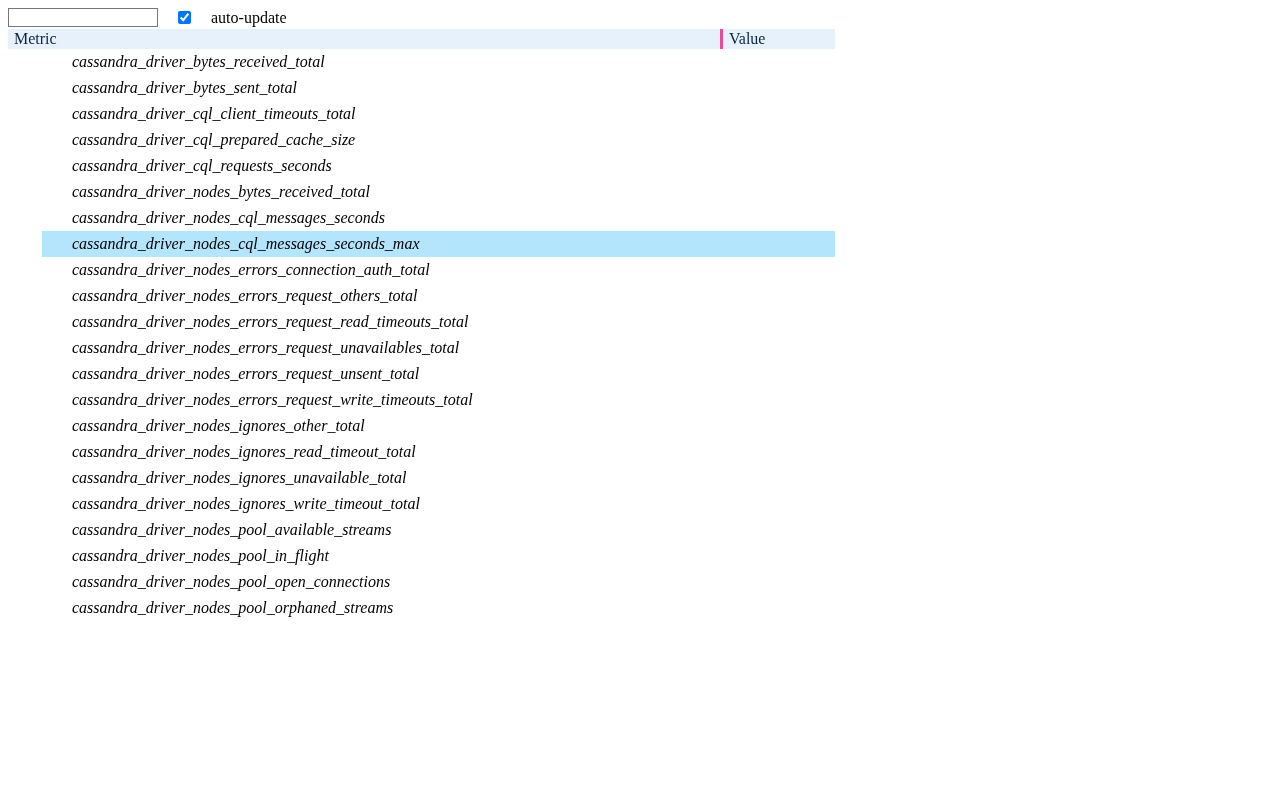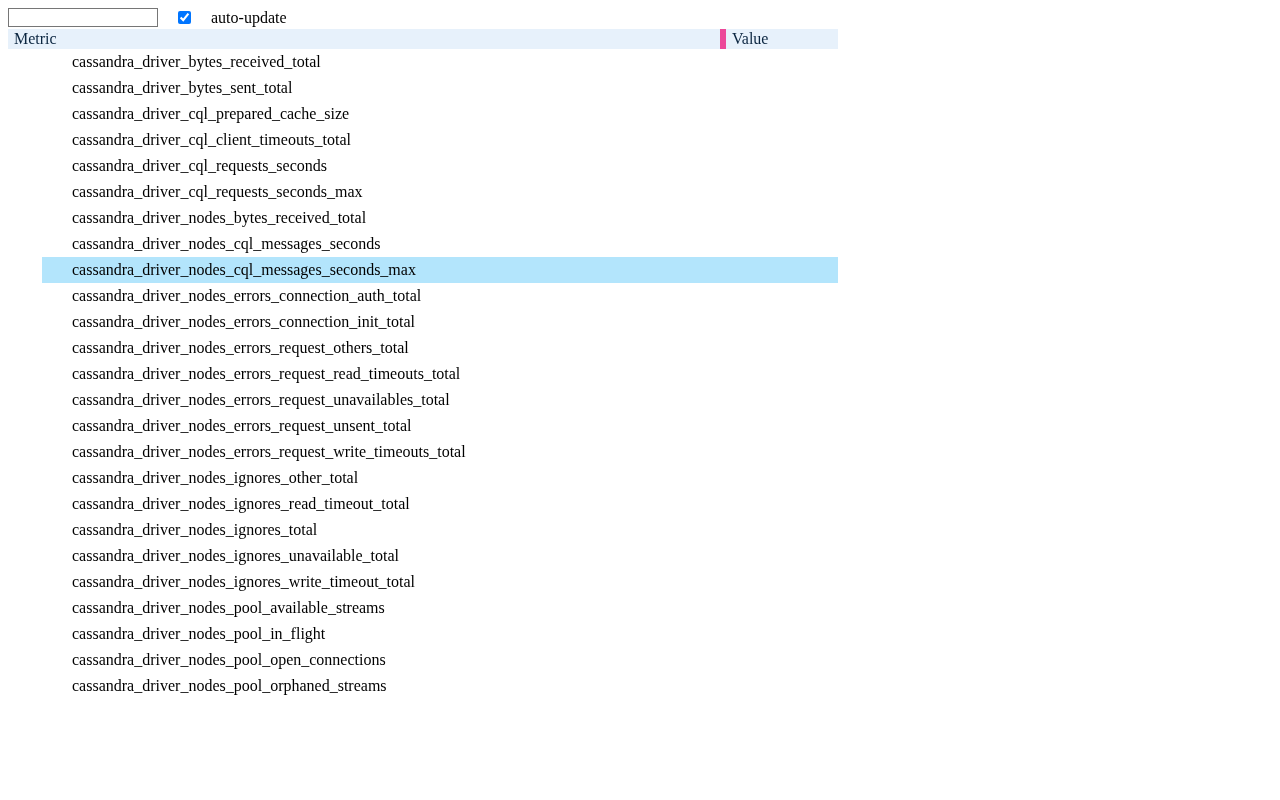--- a/index.html
+++ b/index.html
@@ -41,32 +41,33 @@
   table {
     border-collapse: collapse;
   }
   .header-row td {
     background: #e7f1fb;
     color: #0a2540;
     padding: 1px 6px;
     font-size: 16px;
   }
   .header-row td:first-child {
-    border-right: 6px solid #ec4899;
+    border-right: 3px solid #ec4899;
     margin-top: 47px;
   }
   td.data-indent {
     width: 32px;
   }
   td.data-expand {
     width: 22px;
   }
   td.metric-name {
     padding: 1px 6px 1px 6px;
     white-space: nowrap;
+    font-style: italic;
   }
   td.value-cell {
     width: 100px;
   }
   tr.data-row td {
     font-size: 16px;
     line-height: 1.5;
   }
   tr.selected td.metric-name,
   tr.selected td.value-cell,
@@ -100,44 +101,38 @@
         </tr>
         <tr class="data-row">
           <td class="data-indent"></td>
           <td class="data-expand"></td>
           <td class="metric-name">cassandra_driver_bytes_sent_total</td>
           <td class="value-cell"></td>
         </tr>
         <tr class="data-row">
           <td class="data-indent"></td>
           <td class="data-expand"></td>
+          <td class="metric-name">cassandra_driver_cql_client_timeouts_total</td>
+          <td class="value-cell"></td>
+        </tr>
+        <tr class="data-row">
+          <td class="data-indent"></td>
+          <td class="data-expand"></td>
           <td class="metric-name">cassandra_driver_cql_prepared_cache_size</td>
           <td class="value-cell"></td>
         </tr>
         <tr class="data-row">
           <td class="data-indent"></td>
           <td class="data-expand"></td>
-          <td class="metric-name">cassandra_driver_cql_client_timeouts_total</td>
-          <td class="value-cell"></td>
-        </tr>
-        <tr class="data-row">
-          <td class="data-indent"></td>
-          <td class="data-expand"></td>
           <td class="metric-name">cassandra_driver_cql_requests_seconds</td>
           <td class="value-cell"></td>
         </tr>
         <tr class="data-row">
           <td class="data-indent"></td>
           <td class="data-expand"></td>
-          <td class="metric-name">cassandra_driver_cql_requests_seconds_max</td>
-          <td class="value-cell"></td>
-        </tr>
-        <tr class="data-row">
-          <td class="data-indent"></td>
-          <td class="data-expand"></td>
           <td class="metric-name">cassandra_driver_nodes_bytes_received_total</td>
           <td class="value-cell"></td>
         </tr>
         <tr class="data-row">
           <td class="data-indent"></td>
           <td class="data-expand"></td>
           <td class="metric-name">cassandra_driver_nodes_cql_messages_seconds</td>
           <td class="value-cell"></td>
         </tr>
         <tr class="data-row selected">
@@ -148,26 +143,20 @@
         </tr>
         <tr class="data-row">
           <td class="data-indent"></td>
           <td class="data-expand"></td>
           <td class="metric-name">cassandra_driver_nodes_errors_connection_auth_total</td>
           <td class="value-cell"></td>
         </tr>
         <tr class="data-row">
           <td class="data-indent"></td>
           <td class="data-expand"></td>
-          <td class="metric-name">cassandra_driver_nodes_errors_connection_init_total</td>
-          <td class="value-cell"></td>
-        </tr>
-        <tr class="data-row">
-          <td class="data-indent"></td>
-          <td class="data-expand"></td>
           <td class="metric-name">cassandra_driver_nodes_errors_request_others_total</td>
           <td class="value-cell"></td>
         </tr>
         <tr class="data-row">
           <td class="data-indent"></td>
           <td class="data-expand"></td>
           <td class="metric-name">cassandra_driver_nodes_errors_request_read_timeouts_total</td>
           <td class="value-cell"></td>
         </tr>
         <tr class="data-row">
@@ -191,26 +180,20 @@
         <tr class="data-row">
           <td class="data-indent"></td>
           <td class="data-expand"></td>
           <td class="metric-name">cassandra_driver_nodes_ignores_other_total</td>
           <td class="value-cell"></td>
         </tr>
         <tr class="data-row">
           <td class="data-indent"></td>
           <td class="data-expand"></td>
           <td class="metric-name">cassandra_driver_nodes_ignores_read_timeout_total</td>
-          <td class="value-cell"></td>
-        </tr>
-        <tr class="data-row">
-          <td class="data-indent"></td>
-          <td class="data-expand"></td>
-          <td class="metric-name">cassandra_driver_nodes_ignores_total</td>
           <td class="value-cell"></td>
         </tr>
         <tr class="data-row">
           <td class="data-indent"></td>
           <td class="data-expand"></td>
           <td class="metric-name">cassandra_driver_nodes_ignores_unavailable_total</td>
           <td class="value-cell"></td>
         </tr>
         <tr class="data-row">
           <td class="data-indent"></td>

